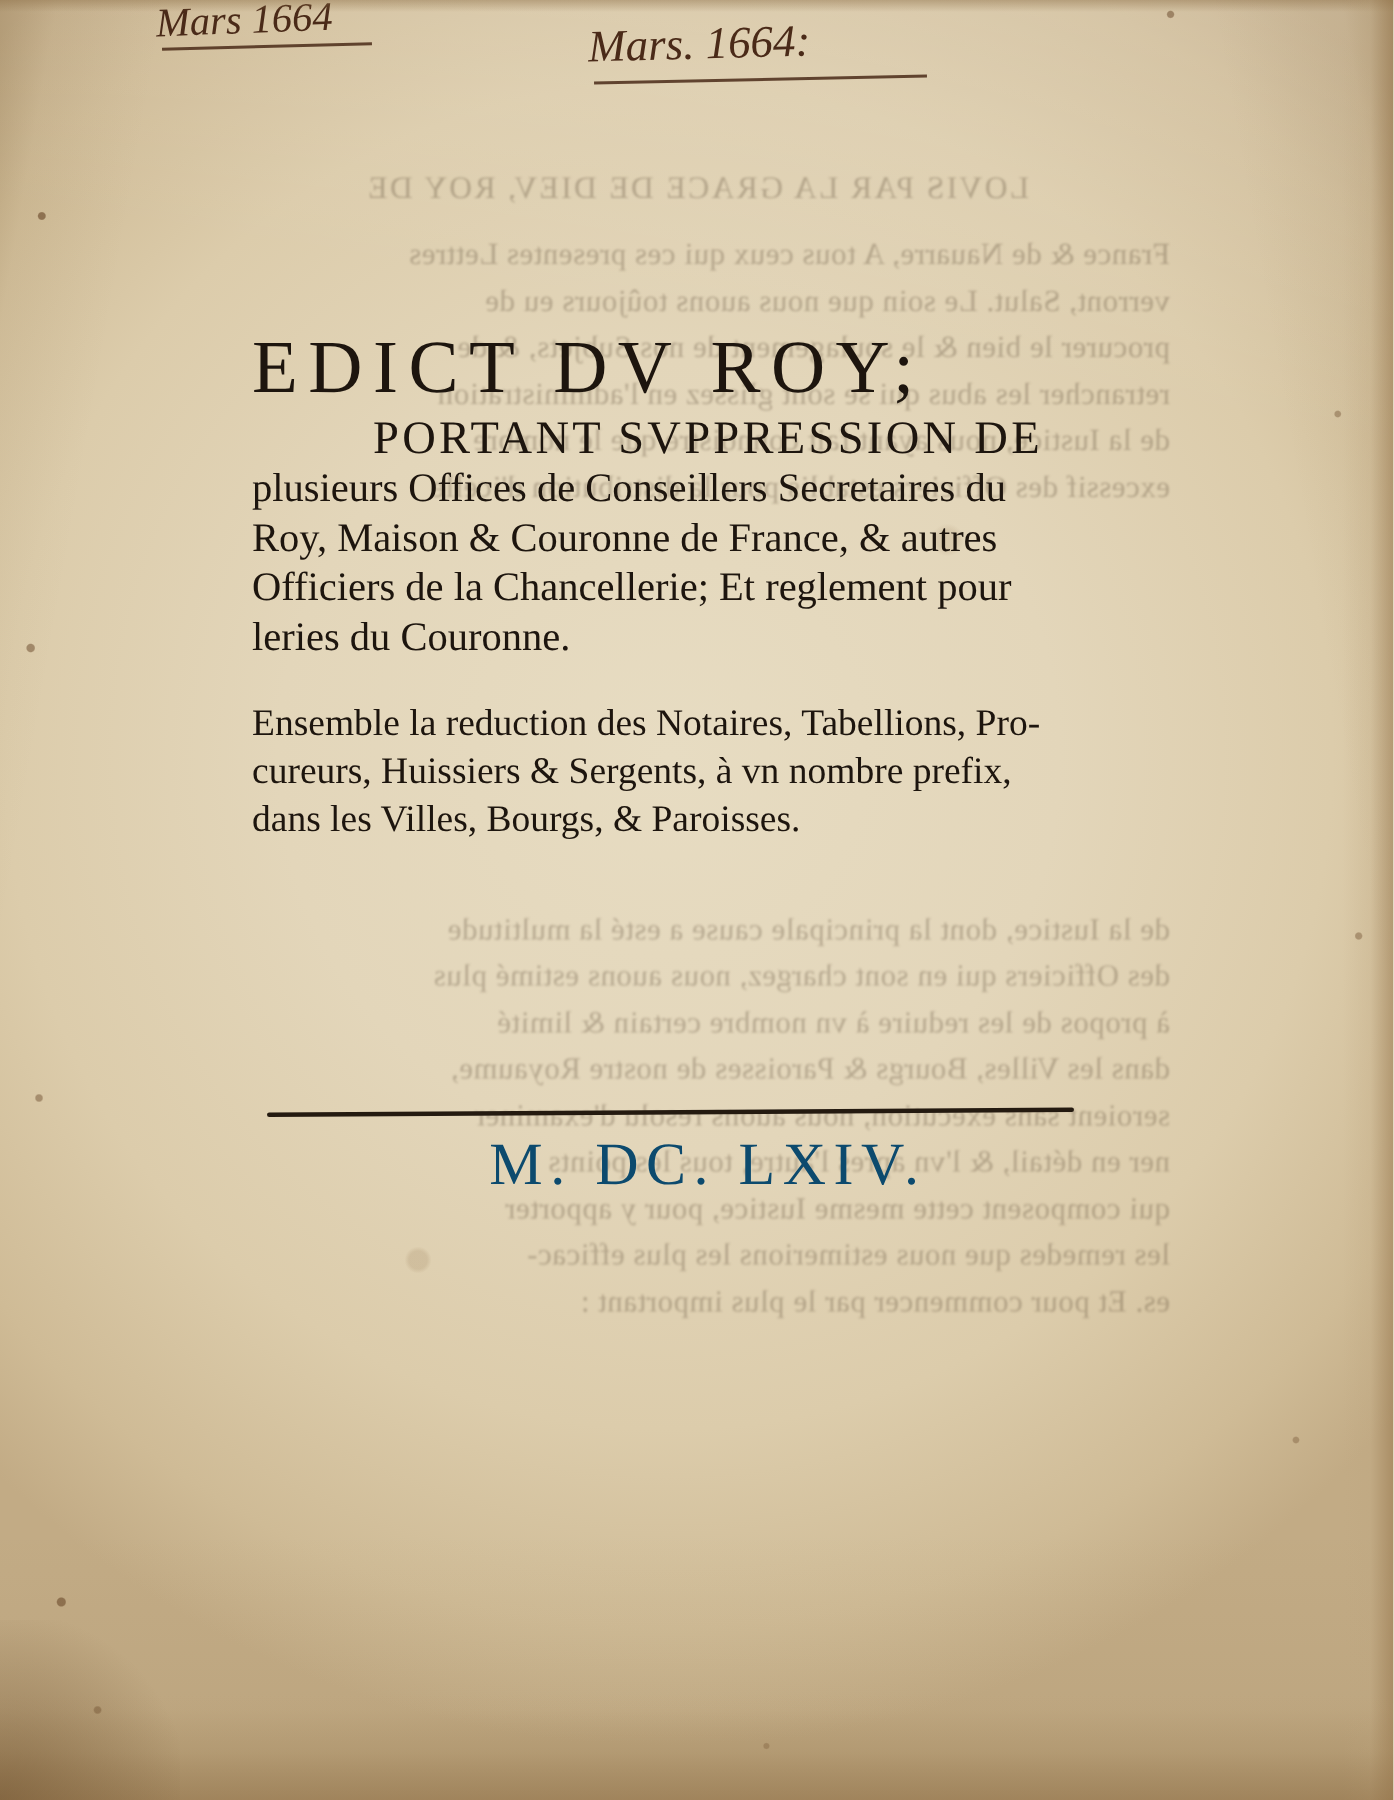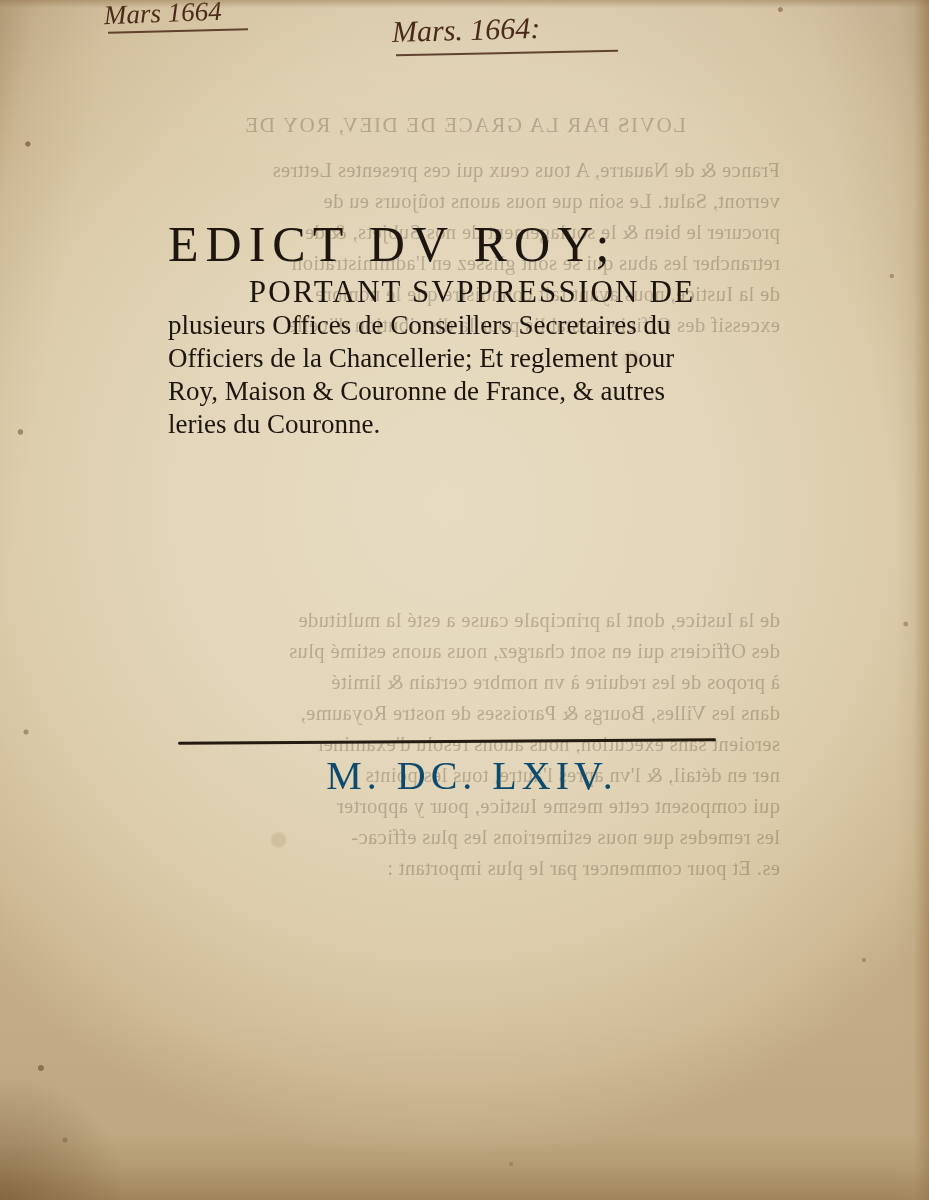--- a/index.html
+++ b/index.html
@@ -241,23 +241,28 @@
   <div class="ms ms-left">Mars 1664</div>
   <div class="ms-left-rule"></div>
   <div class="ms ms-center">Mars. 1664:</div>
   <div class="ms-center-rule"></div>
 
   <div class="title-block">
     <div class="title-main">EDICT DV ROY;</div>
     <div class="title-sub1">PORTANT SVPPRESSION DE</div>
     <div class="title-sub-rest">
       <div>plusieurs Offices de Conseillers Secretaires du</div>
+      <div>Roy, Maison &amp; Couronne de France, &amp; autres</div>
       <div>Officiers de la Chancellerie; Et reglement pour</div>
-      <div>Roy, Maison &amp; Couronne de France, &amp; autres</div>
       <div>leries du Couronne.</div>
+    </div>
+    <div class="subtitle2">
+      <div>Ensemble la reduction des Notaires, Tabellions, Pro-</div>
+      <div>cureurs, Huissiers &amp; Sergents, à vn nombre prefix,</div>
+      <div>dans les Villes, Bourgs, &amp; Paroisses.</div>
     </div>
   </div>
 
   <div class="rule"></div>
   <div class="imprint">M. DC. LXIV.</div>
 
   <div class="edge-top"></div>
   <div class="edge-right"></div>
   <div class="edge-bottom"></div>
   <div class="corner-dark"></div>

